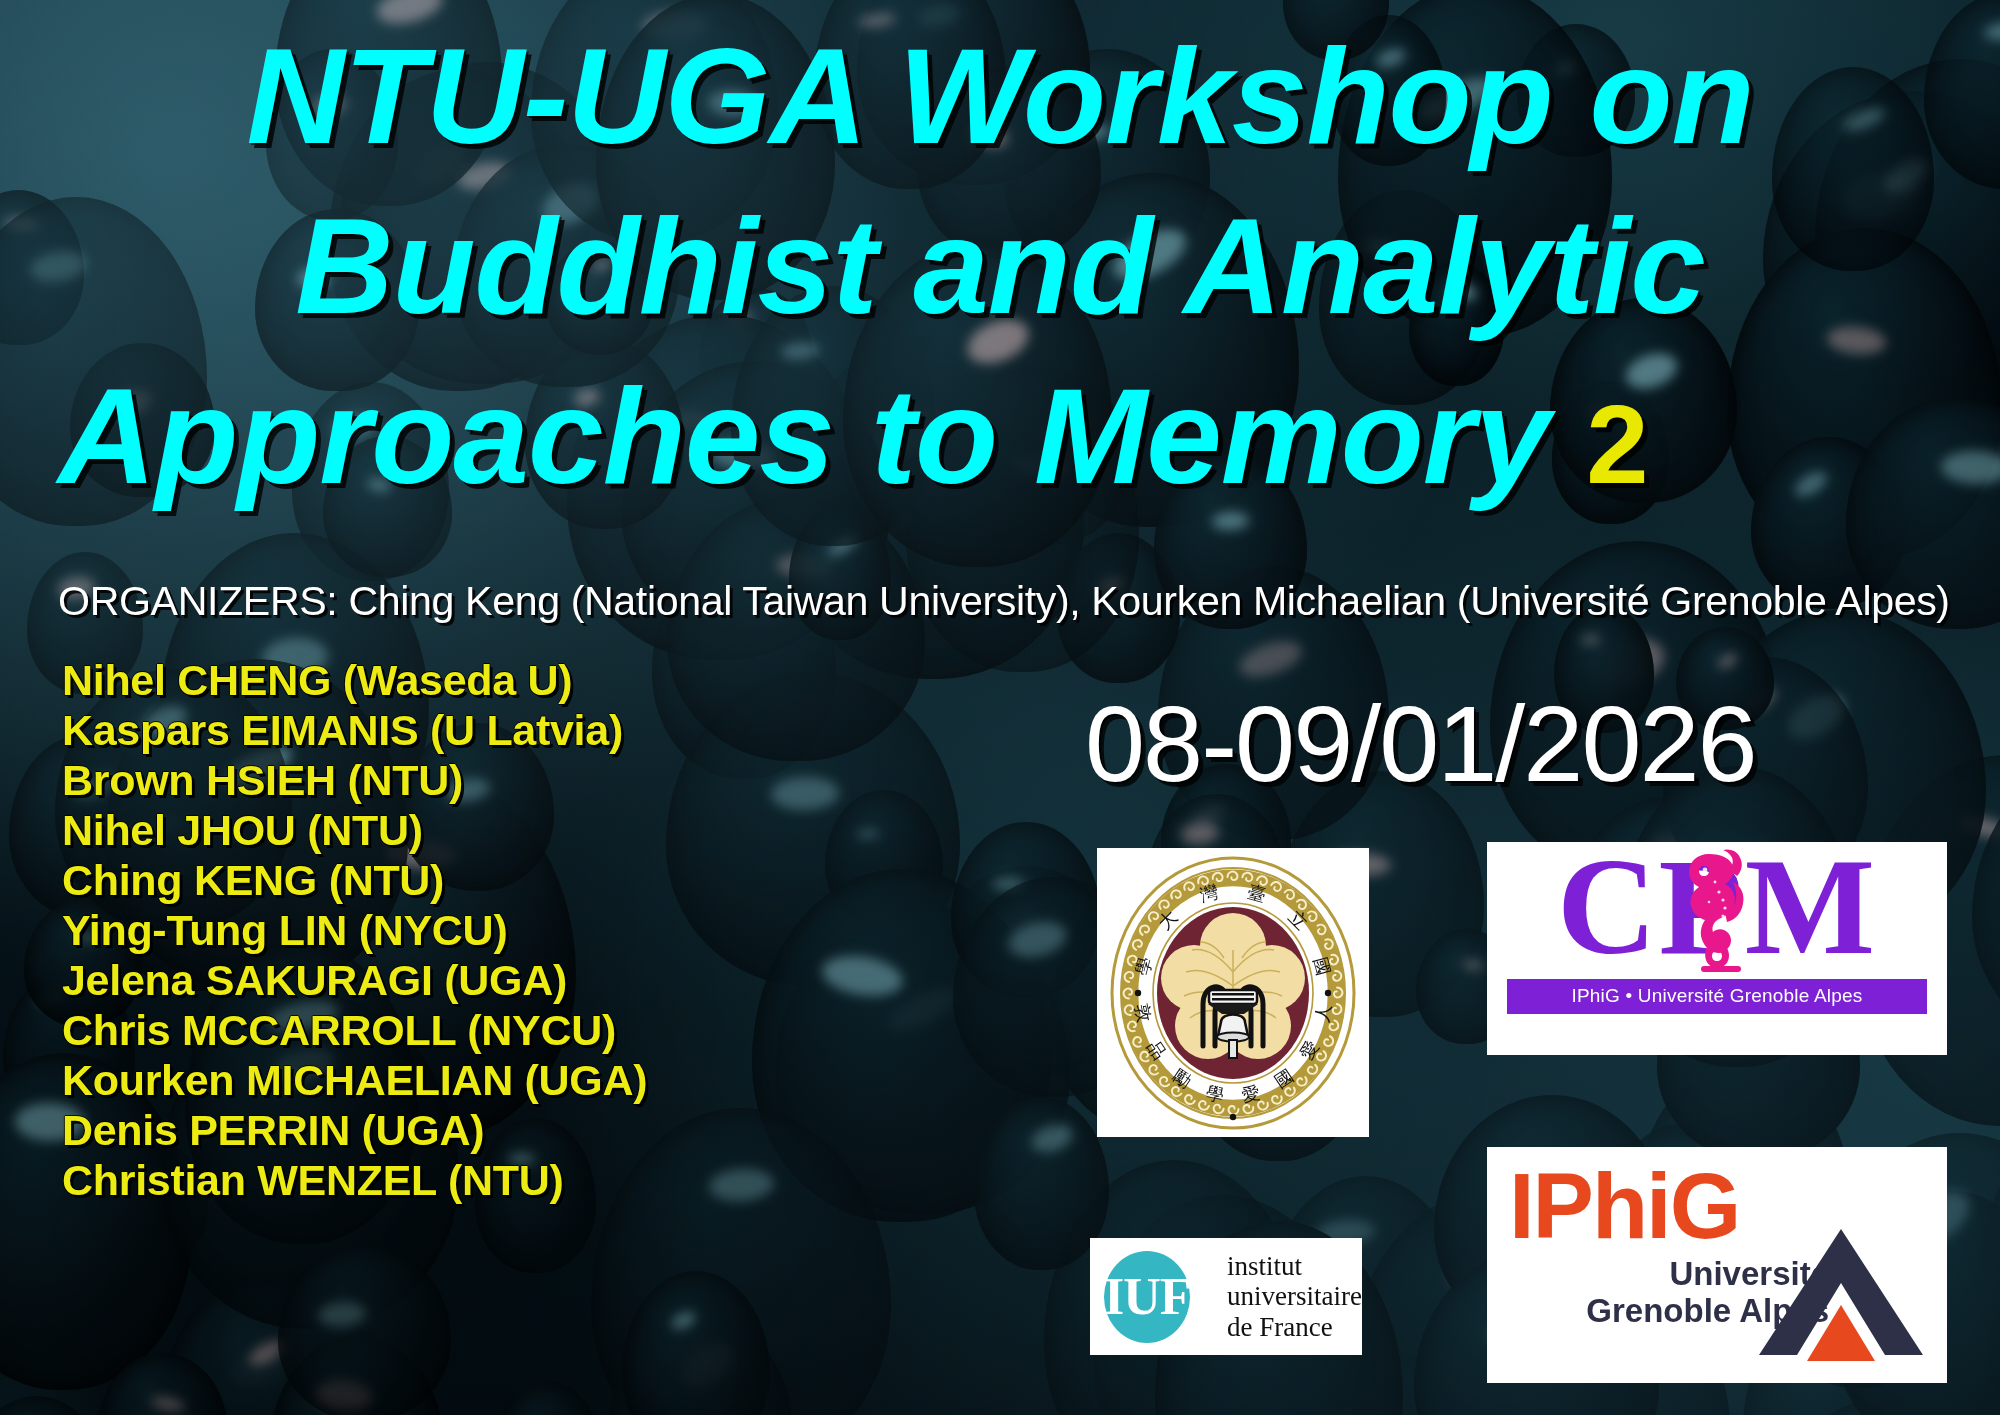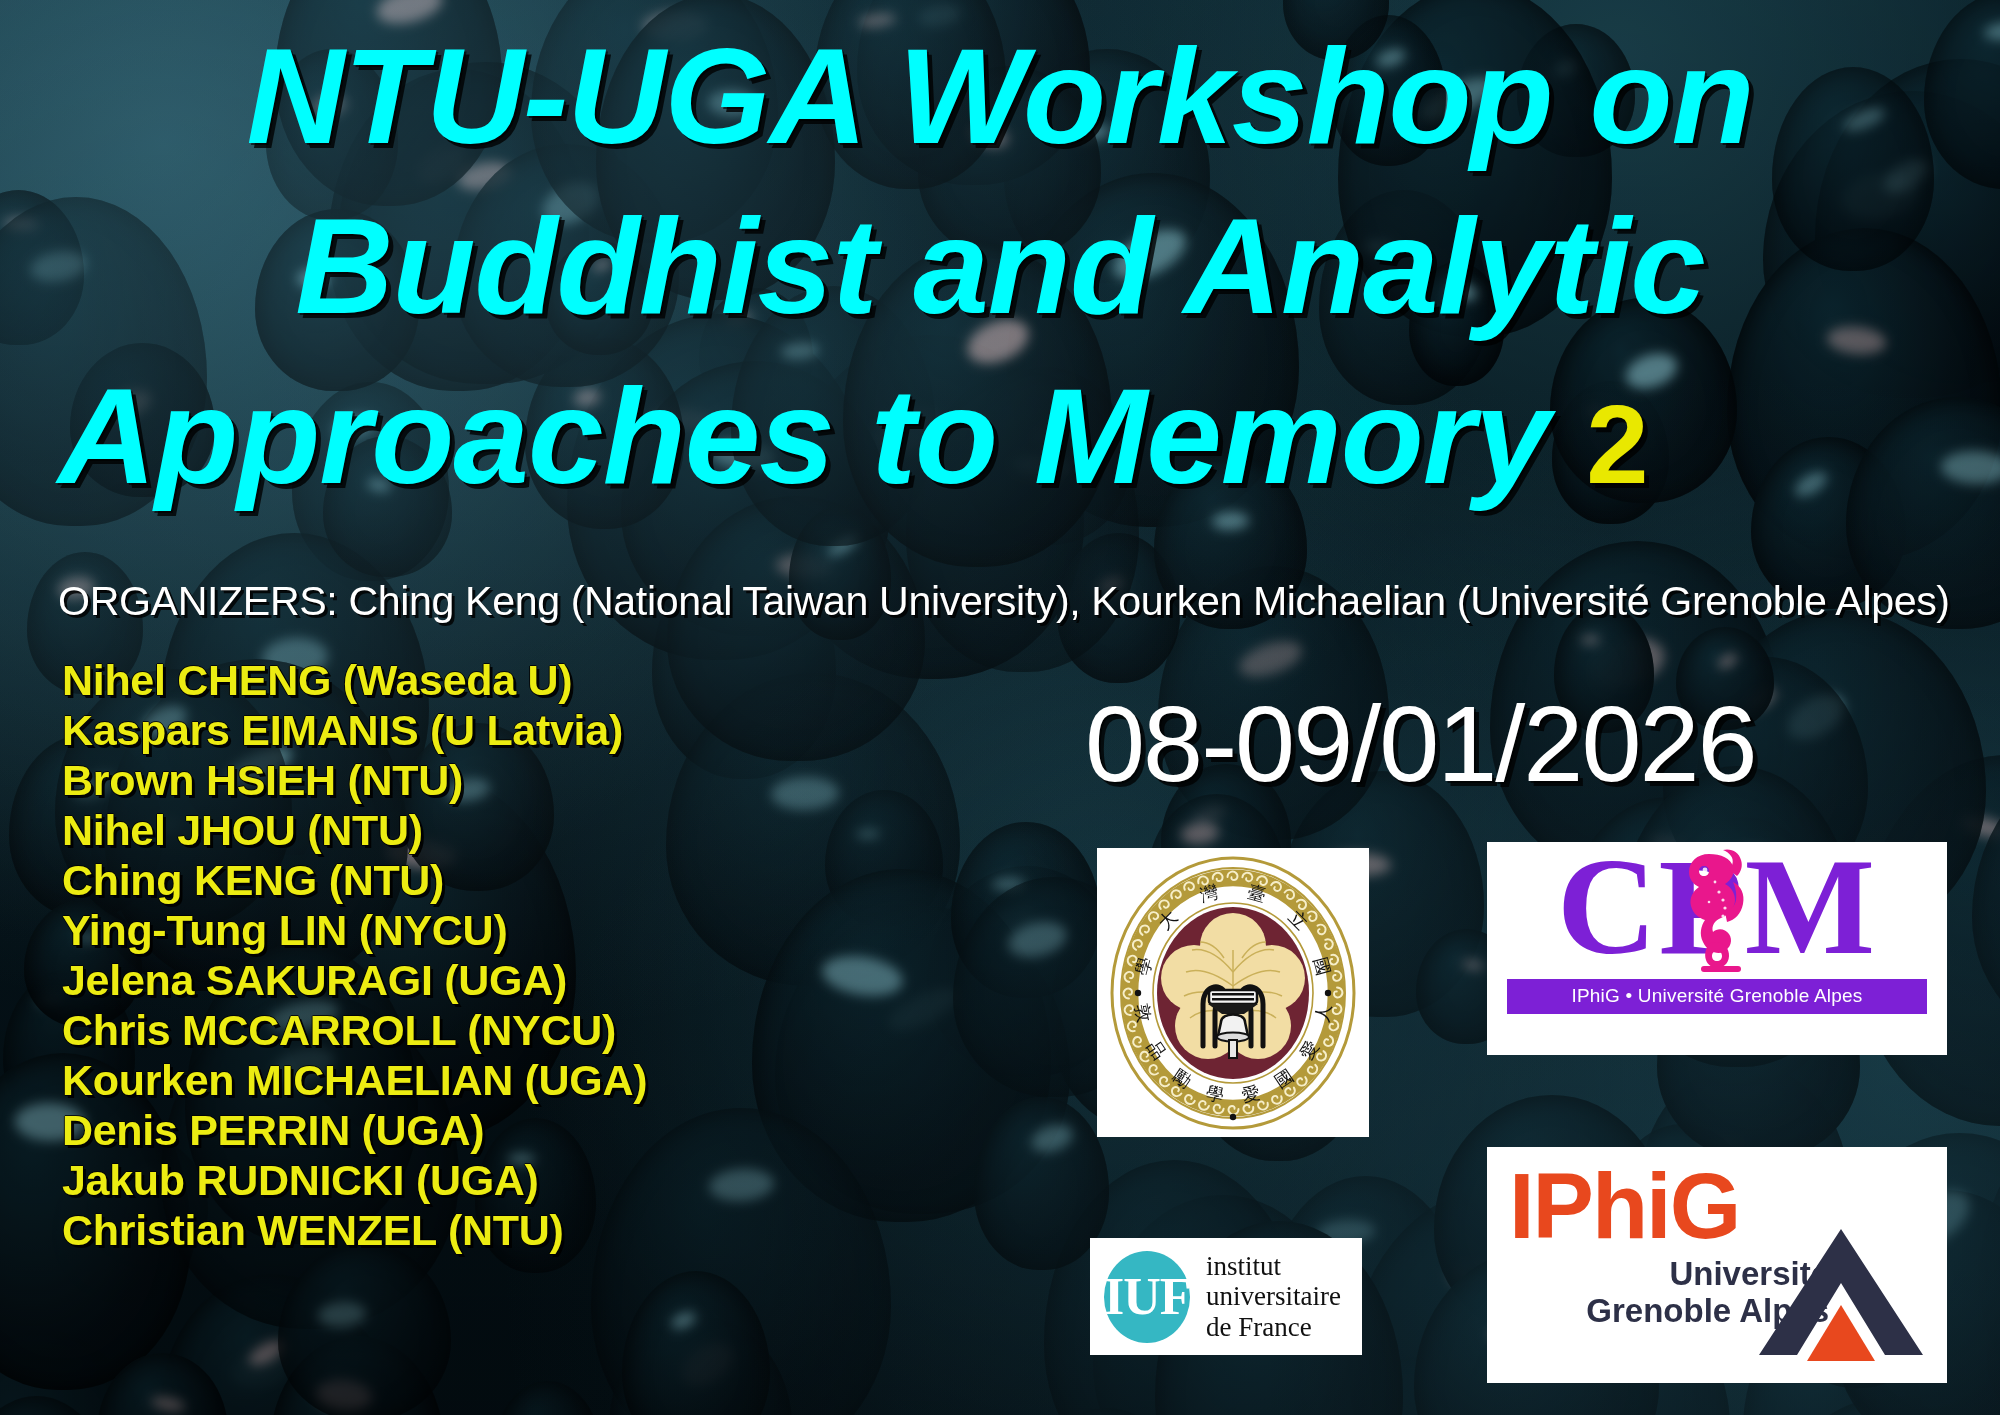--- a/index.html
+++ b/index.html
@@ -93,21 +93,21 @@
   #cpm-sub{
     font-size:26.5px;color:#3b2fa0;letter-spacing:.4px;margin-top:-6px;
     font-family:"Liberation Sans",sans-serif;
   }
   #cpm-bar{
     margin-top:5px;width:420px;background:#7d20d6;color:#fff;
     font-size:19px;text-align:center;padding:6px 0 7px;letter-spacing:.2px;
   }
 
   
-  #iuf-inner{position:absolute;inset:0;display:flex;align-items:center;gap:16px;padding-left:14px;box-sizing:border-box;}
+  #iuf-inner{position:absolute;inset:0;display:flex;align-items:center;gap:16px;padding-left:14px;box-sizing:border-box;justify-content:space-between;}
   #iuf-circle{
     width:86px;height:92px;border-radius:50%;background:#35b7c3;
     position:relative;flex:0 0 auto;
   }
   #iuf-letters{
     position:absolute;left:0;top:50%;transform:translateY(-50%);
     width:100%;text-align:center;color:#fff;
     font-family:"Liberation Serif",serif;font-weight:bold;
     font-size:52px;line-height:1;letter-spacing:-1px;
   }
@@ -636,21 +636,20 @@
       <div class="sp nb">Nihel CHENG (Waseda U)</div>
       <div class="sp nb">Kaspars EIMANIS (U Latvia)</div>
       <div class="sp nb">Brown HSIEH (NTU)</div>
       <div class="sp nb">Nihel JHOU (NTU)</div>
       <div class="sp nb">Ching KENG (NTU)</div>
       <div class="sp nb">Ying-Tung LIN (NYCU)</div>
       <div class="sp nb">Jelena SAKURAGI (UGA)</div>
       <div class="sp nb">Chris MCCARROLL (NYCU)</div>
       <div class="sp nb">Kourken MICHAELIAN (UGA)</div>
       <div class="sp nb">Denis PERRIN (UGA)</div>
-      <div class="sp nb">Jakub RUDNICKI (UGA)</div>
       <div class="sp nb">Christian WENZEL (NTU)</div>
     </div>
 
   <div id="date" class="nb">08-09/01/2026</div>
 
   <div id="ntu-box" class="logobox">
     <svg id="ntu-seal" viewBox="0 0 250 278">
       <ellipse cx="125" cy="139" rx="122" ry="136" fill="#ffffff"></ellipse>
       <ellipse cx="125" cy="139" rx="121" ry="135" fill="none" stroke="#B49A3A" stroke-width="3"></ellipse>
       <ellipse cx="125" cy="139" rx="112" ry="125" fill="none" stroke="#B49A3A" stroke-width="2"></ellipse>

